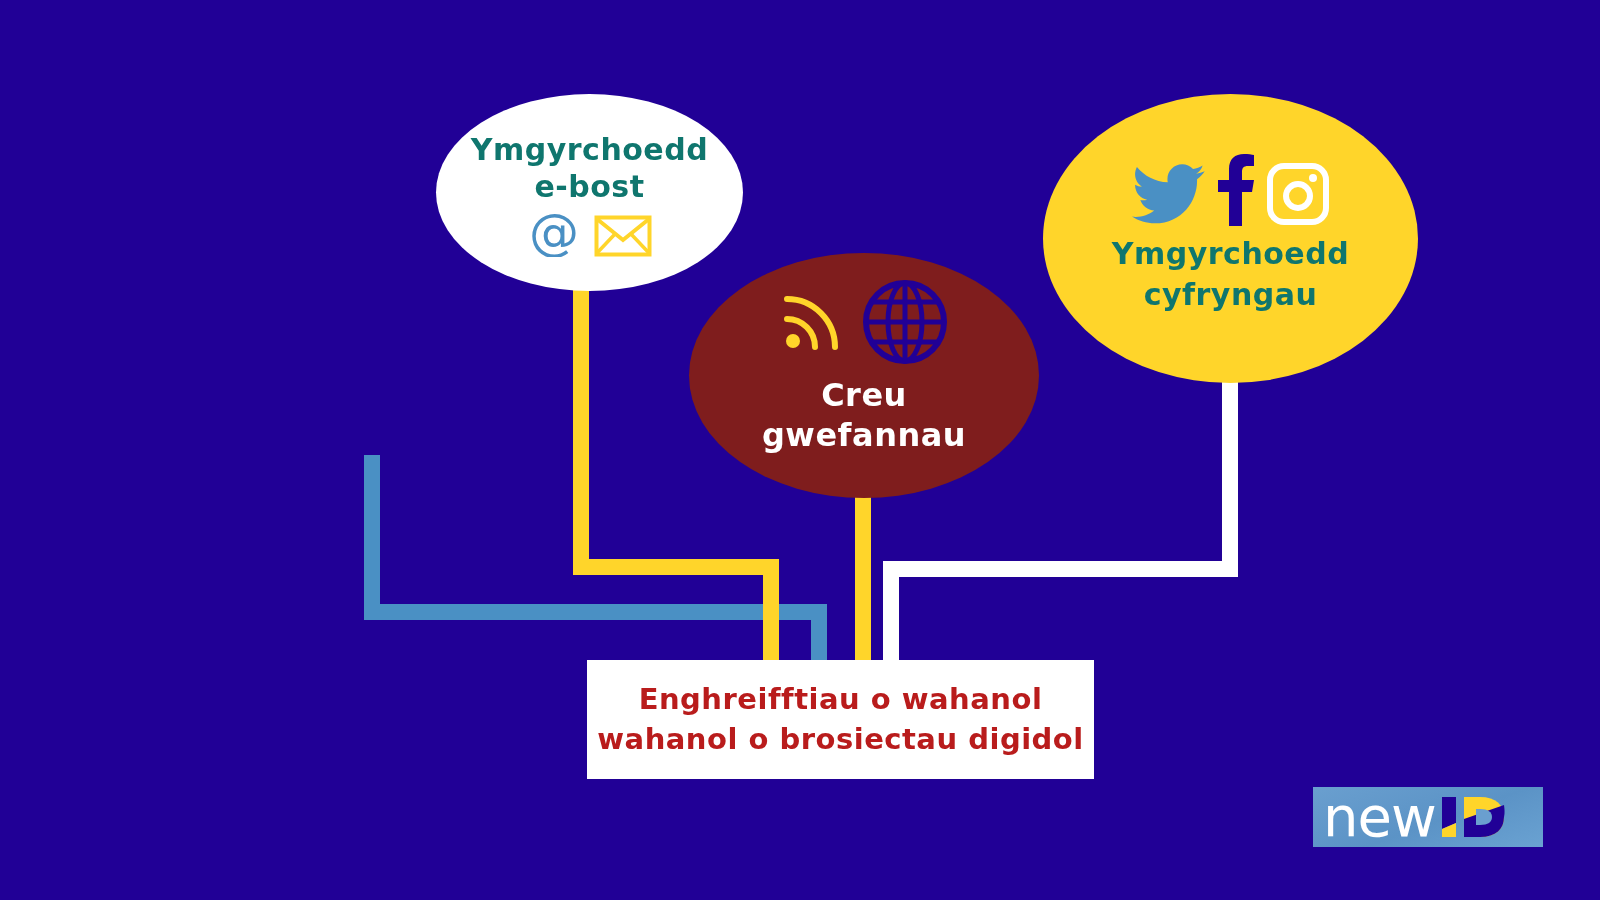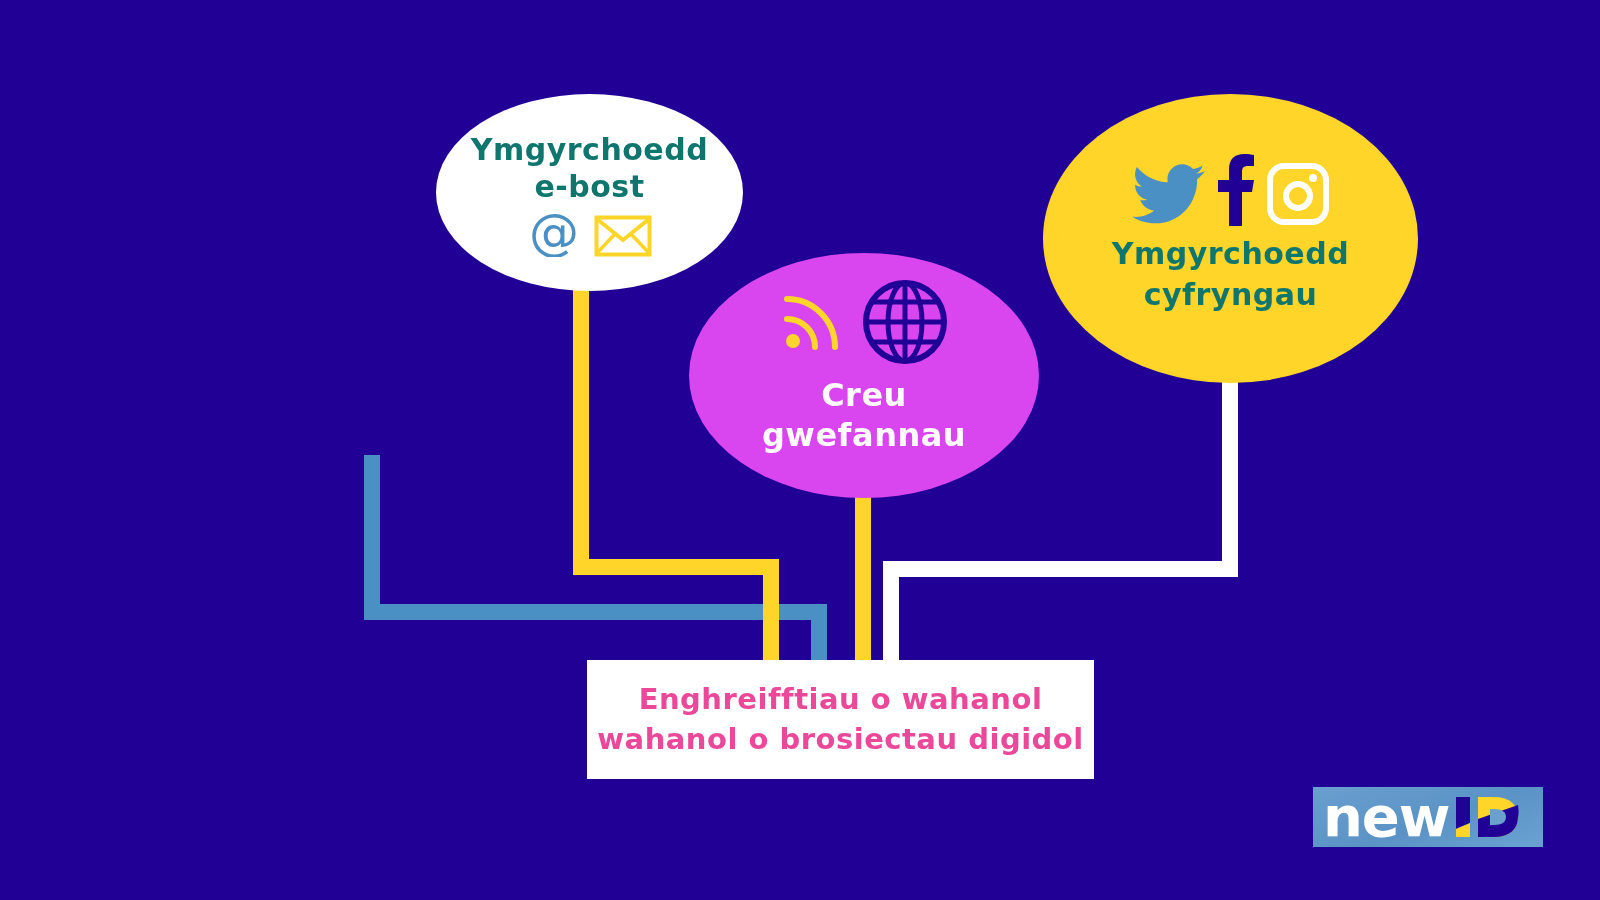--- a/index.html
+++ b/index.html
@@ -21,45 +21,45 @@
     text-align: center; box-sizing: border-box;
   }
   .b-title {
     font-weight: bold; color: #0f766e; letter-spacing: 0.5px;
     line-height: 1.22;
   }
   .b-sms { left: 231px; top: 263px; width: 287px; height: 201px; background: #ffd52a; }
   .b-sms .b-title { font-size: 28px; margin-top: -8px; }
   .b-email { left: 436px; top: 94px; width: 307px; height: 197px; background: #ffffff; }
   .b-email .b-title { font-size: 30px; }
-  .b-web { left: 689px; top: 253px; width: 350px; height: 245px; background: #d946ef; }
+  .b-web { left: 689px; top: 253px; width: 350px; height: 245px; background: #7f1d1d; }
   .b-web .b-title { color: #ffffff; font-size: 32px; margin-top: 6px; }
   .b-social { left: 1043px; top: 94px; width: 375px; height: 289px; background: #ffd52a; }
   .b-social .b-title { font-size: 30px; line-height: 1.36; margin-top: 4px; }
 
   .icon-row { display: flex; align-items: flex-end; justify-content: center; gap: 12px; }
 
   .center-box {
     position: absolute; left: 587px; top: 660px; width: 507px; height: 119px;
     background: #ffffff; box-sizing: border-box;
     display: flex; flex-direction: column; align-items: center; justify-content: center;
     text-align: center;
   }
   .center-box .cb-line {
-    font-weight: bold; color: #ec4899; font-size: 29px; line-height: 1.36; letter-spacing: 0.5px;
+    font-weight: bold; color: #b91c1c; font-size: 29px; line-height: 1.36; letter-spacing: 0.5px;
   }
 
   .logo {
     position: absolute; left: 1313px; top: 787px; width: 230px; height: 60px;
     background: linear-gradient(160deg, #6a9fcf 0%, #5b93c6 55%, #6aa2d2 100%);
     display: flex; align-items: center; padding-left: 10px; box-sizing: border-box;
     overflow: hidden;
   }
   .logo-new {
-    color: #ffffff; font-weight: bold; font-size: 56px; line-height: 1;
+    color: #ffffff; font-weight: normal; font-size: 56px; line-height: 1;
     letter-spacing: -1px; font-family: "DejaVu Sans", sans-serif;
   }
   .logo-id { display: flex; align-items: center; margin-left: 2px; }
 </style>
 </head>
 <body>
 
 <div class="canvas">
 
   <div class="line ln-blue" style="left:364px; top:455px; width:16px; height:164px;"></div>

